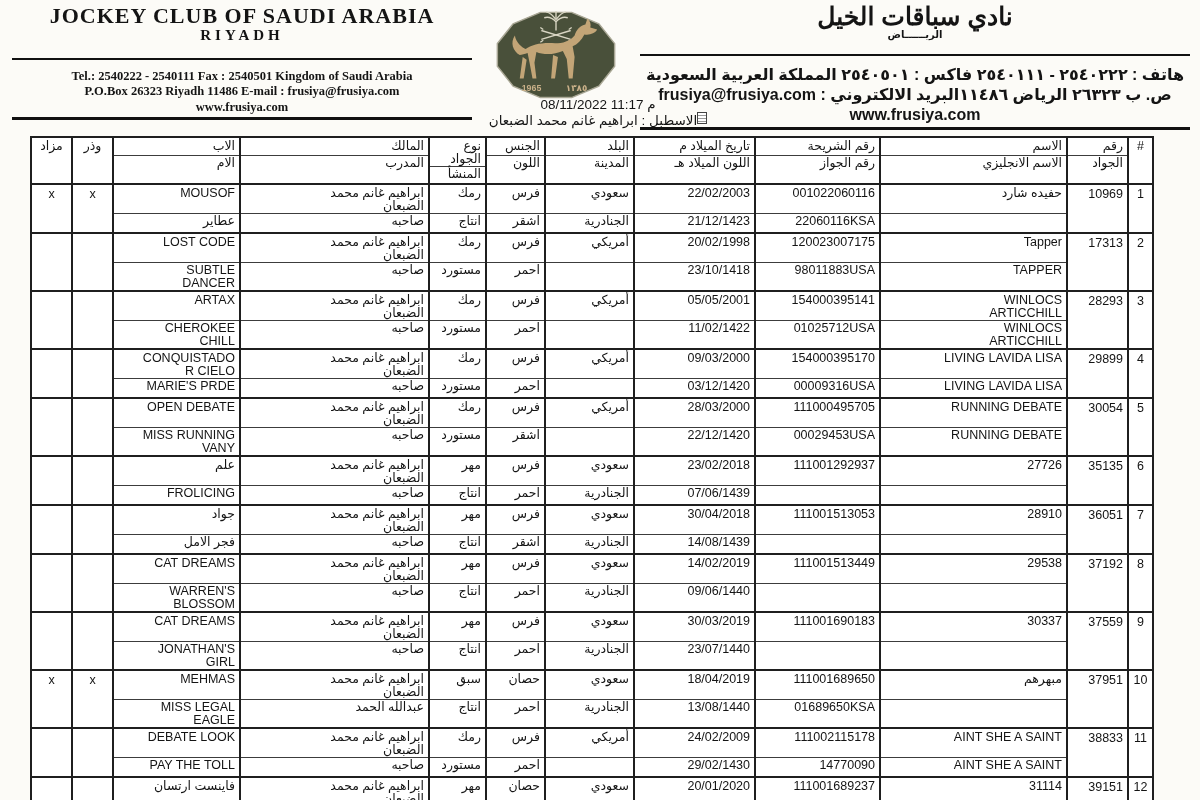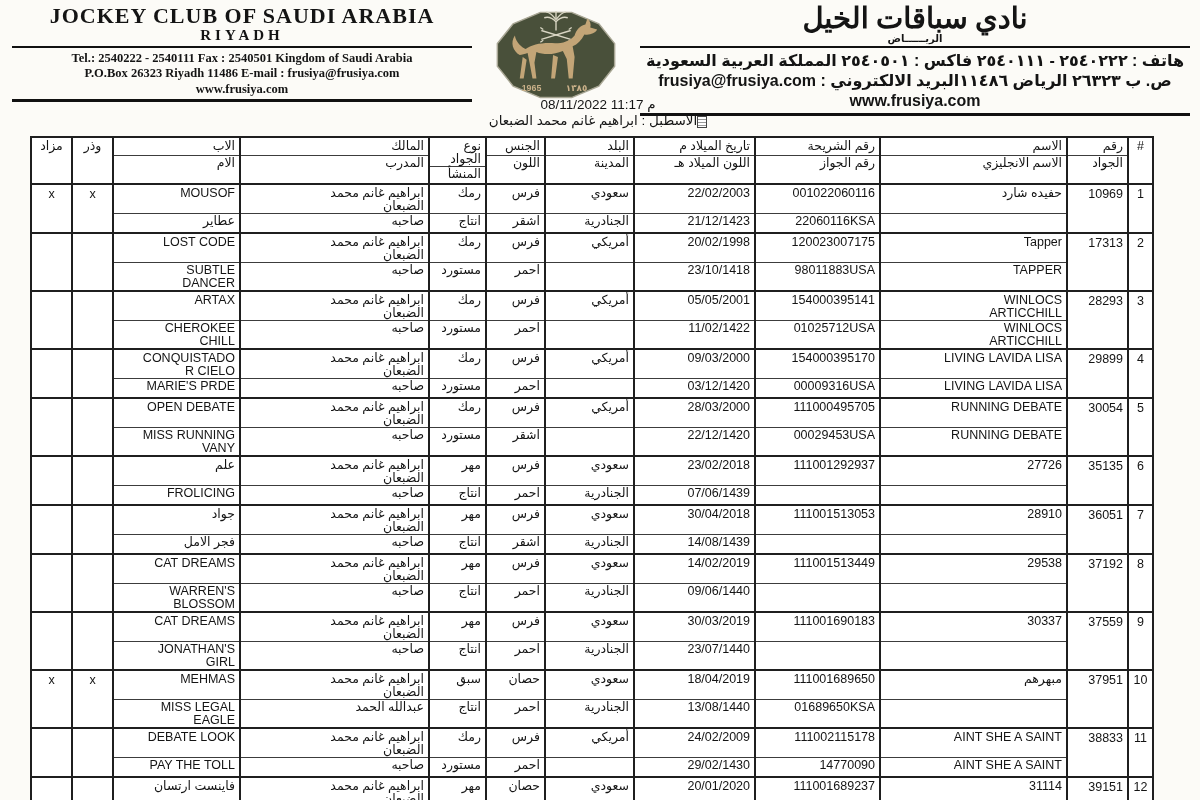--- a/index.html
+++ b/index.html
@@ -7,31 +7,31 @@
     width:1200px;height:800px;overflow:hidden;
     background:#fcfbf7;color:#141414;
     font-family:"Liberation Sans","DejaVu Sans",sans-serif;
     position:relative;
   }
   
   .letterhead{display:flex;align-items:flex-start;padding:4px 10px 0 12px;height:92px;box-sizing:border-box;}
   .lh-left{width:460px;text-align:center;font-family:"Liberation Serif","DejaVu Serif",serif;}
   .lh-left .title{font-size:22px;font-weight:bold;letter-spacing:1px;line-height:1.05;}
   .lh-left .subtitle{font-size:15px;font-weight:bold;letter-spacing:4px;line-height:1.1;}
-  .lh-contact{border-top:2px solid #111;border-bottom:3px solid #111;margin-top:2px;padding:3px 2px 2px;
+  .lh-contact{border-top:2px solid #111;border-bottom:3px solid #111;margin-top:14px;padding:9px 2px 2px;
     font-size:12.5px;font-weight:bold;line-height:1.25;text-align:center;}
   .lh-center{width:168px;display:flex;justify-content:center;align-items:flex-start;padding-top:2px;}
   .lh-right{flex:1;text-align:center;direction:rtl;}
-  .lh-right .title{font-size:29px;font-weight:bold;line-height:1.0;font-family:Liberation Serif, serif;}
+  .lh-right .title{font-size:25px;font-weight:bold;line-height:1.0;font-family:Liberation Sans, sans-serif;}
   .lh-right .subtitle{font-size:10px;font-weight:bold;line-height:1.1;}
   .lh-right .lh-contact{font-size:16px;}
   .www{font-weight:bold;}
   
   .infobar{display:flex;justify-content:space-between;align-items:center;padding:4px 34px 0 30px;font-size:13.5px;flex-direction:column;}
-  .stable{direction:rtl;display:flex;align-items:flex-end;}
+  .stable{direction:rtl;display:flex;align-items:flex-start;}
   .glyph-box{display:inline-block;width:10px;height:12px;border:1px solid #444;
     background:repeating-linear-gradient(#fff 0 2px,#999 2px 3px);box-sizing:border-box;}
   
   table.horses{border-collapse:collapse;table-layout:fixed;direction:rtl;
     width:1122px;margin:8px 0 0 30px;background:#fff;}
   .horses th,.horses td{border:2px solid #1f1f1f;padding:0;vertical-align:top;
     font-size:12.5px;font-weight:normal;line-height:13px;overflow:hidden;}
   .cell-top{min-height:26px;padding:2px 4px 0;text-align:right;white-space:pre-line;}
   .cell-bot{min-height:17px;border-top:1px solid #3c3c3c;padding:1px 4px 0;text-align:right;white-space:pre-line;}
   .cell-bot.nodiv{border-top:none;}

